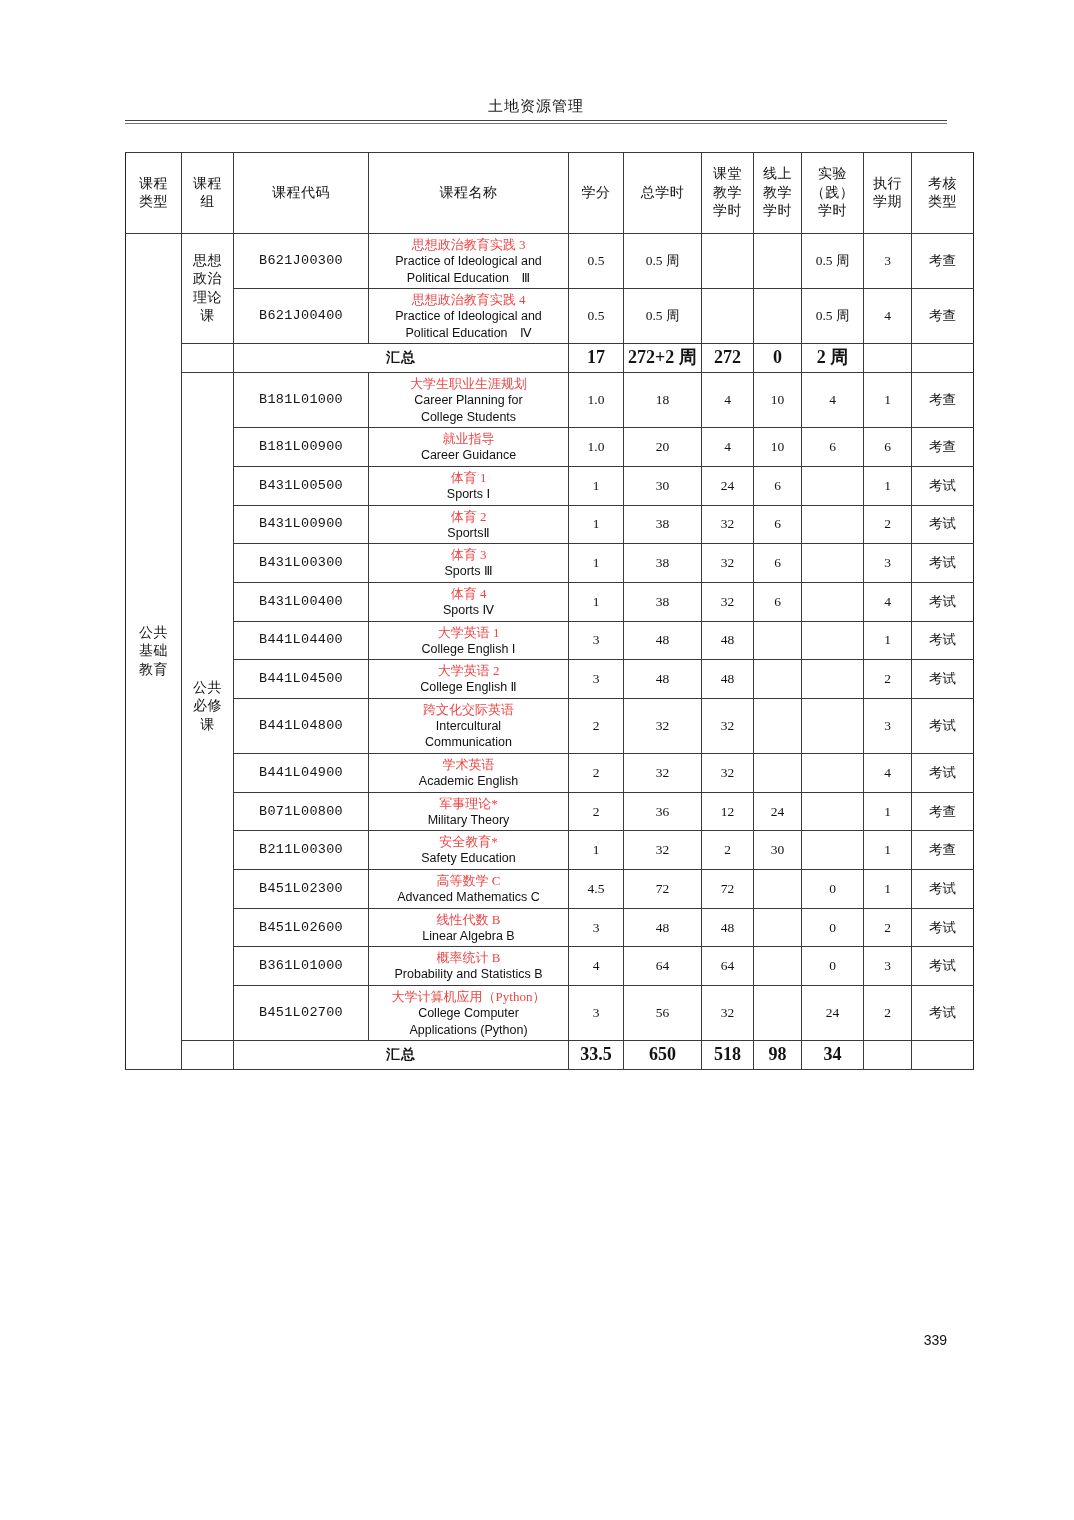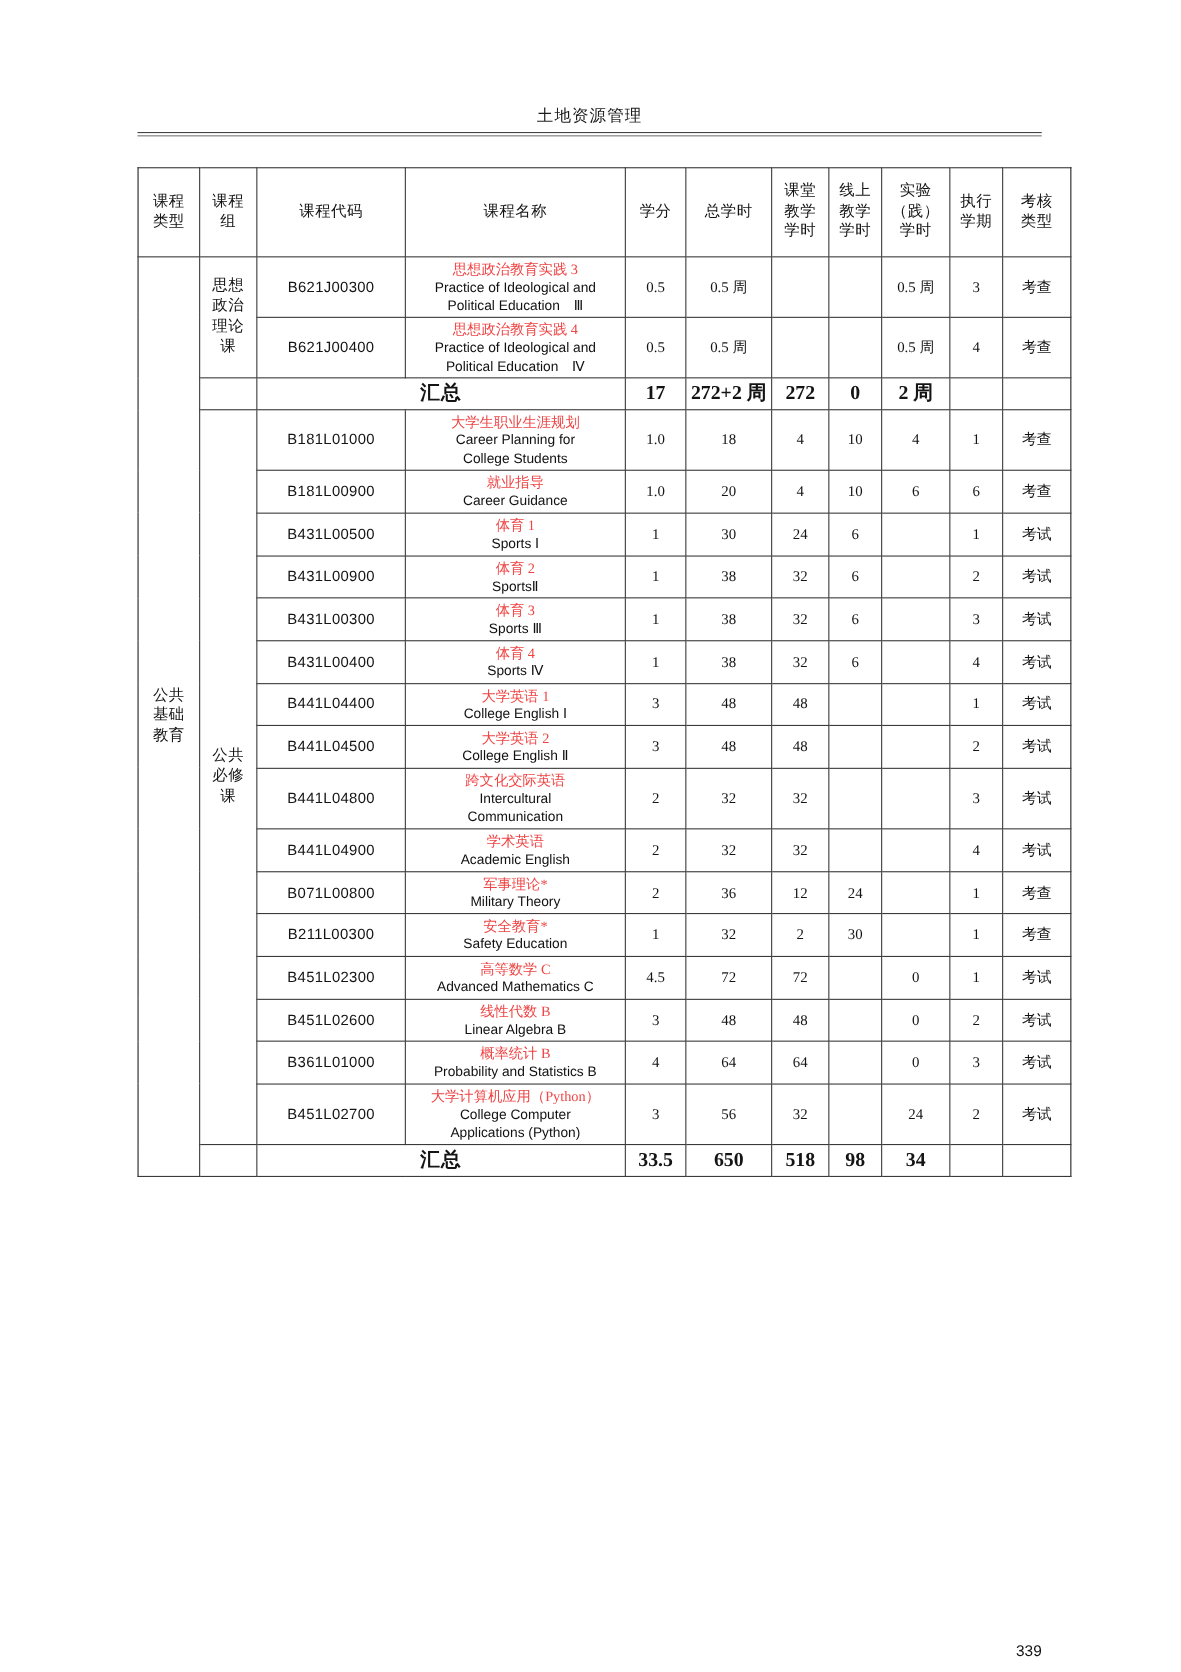--- a/index.html
+++ b/index.html
@@ -96,21 +96,21 @@
   
   .vlabel {
     font-size: 14px;
     line-height: 1.42;
     letter-spacing: 0.5px;
     color: #222;
   }
   .vlabel .ln { display: block; }
 
   .code {
-    font-family: Liberation Sans, sans-serif;
+    font-family: Liberation Mono, monospace;
     font-size: 13.5px;
     letter-spacing: 0.3px;
     white-space: nowrap;
   }
   .cname {
     font-size: 13px;
     line-height: 1.42;
     padding: 3px 2px;
   }
   .cname .cn {
@@ -129,34 +129,34 @@
     font-size: 13.5px;
     white-space: nowrap;
   }
   .asmt {
     font-family: "Liberation Serif", "DejaVu Serif", serif;
     font-size: 13.5px;
     color: #222;
   }
   .sum-label {
     font-weight: bold;
-    font-size: 18px;
+    font-size: 14px;
     letter-spacing: 1px;
   }
   .sum-val {
     font-weight: bold;
     font-size: 18px;
     white-space: nowrap;
   }
 
   
   .pageno {
     position: absolute;
     right: 127px;
-    top: 1492px;
+    top: 1332px;
     font-family: "Liberation Sans", "DejaVu Sans", sans-serif;
     font-size: 14px;
     color: #111;
   }
 </style>
 </head>
 <body>
 
 <div class="page">
 

